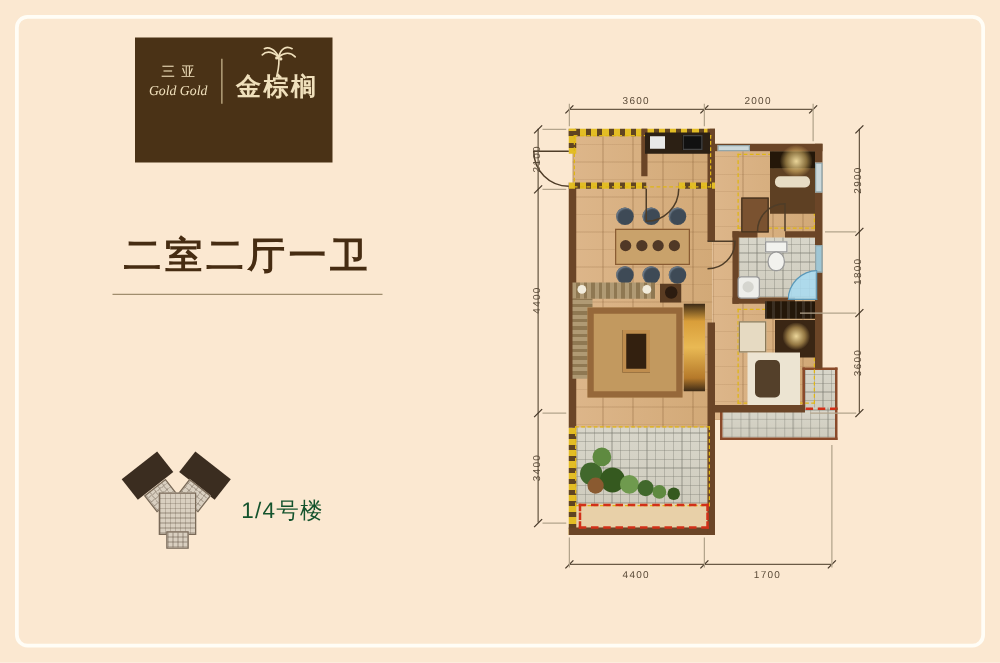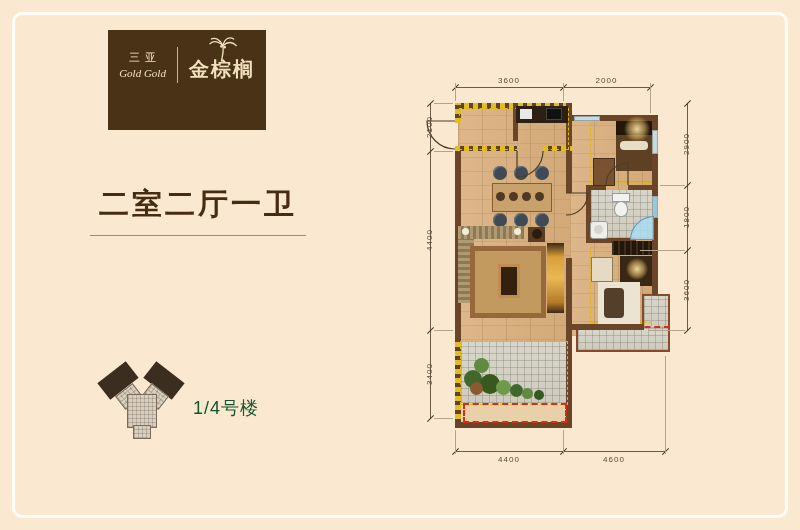--- a/index.html
+++ b/index.html
@@ -247,21 +247,21 @@
     <div class="exh" style="left:434px;top:151px;width:19px;"></div>
     <div class="exh" style="left:434px;top:330px;width:19px;"></div>
     <div class="exh" style="left:434px;top:418px;width:19px;"></div>
     <div class="exh" style="left:660px;top:185px;width:25px;"></div>
     <div class="exh" style="left:640px;top:250px;width:45px;"></div>
     <div class="exh" style="left:648px;top:330px;width:37px;"></div>
 
     <div class="dlab" style="left:455px;top:76px;width:108px;">3600</div>
     <div class="dlab" style="left:563px;top:76px;width:87px;">2000</div>
     <div class="dlab" style="left:455px;top:455px;width:108px;">4400</div>
-    <div class="dlab" style="left:563px;top:455px;width:102px;">4600</div>
+    <div class="dlab" style="left:563px;top:455px;width:102px;">1700</div>
     <div class="dlabv" style="left:410px;top:122px;">2100</div>
     <div class="dlabv" style="left:410px;top:235px;">4400</div>
     <div class="dlabv" style="left:410px;top:369px;">3400</div>
     <div class="dlabv" style="left:667px;top:139px;">2900</div>
     <div class="dlabv" style="left:667px;top:212px;">1800</div>
     <div class="dlabv" style="left:667px;top:285px;">3600</div>
   </div>
 </div>
 
 </body></html>

